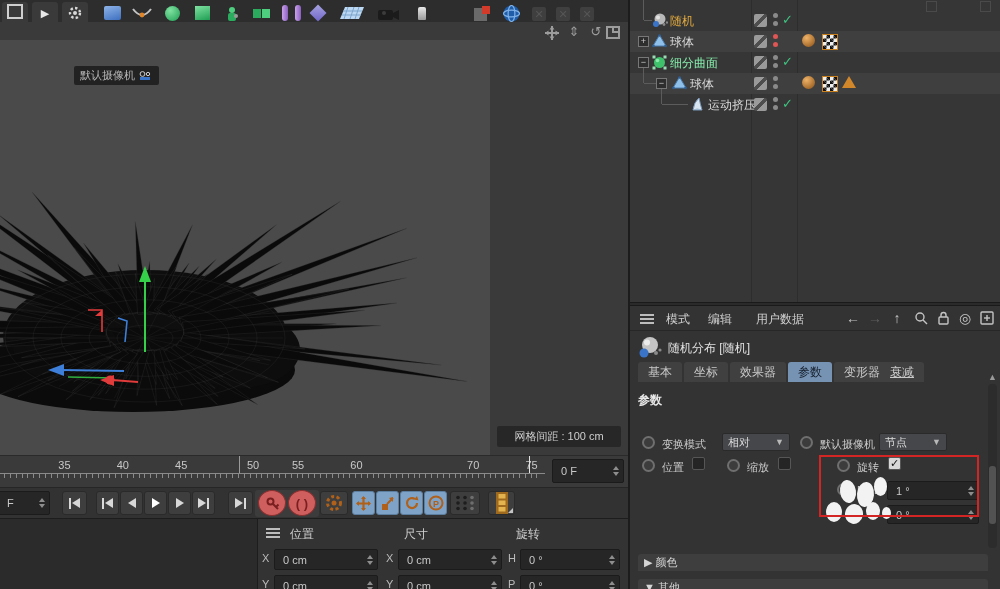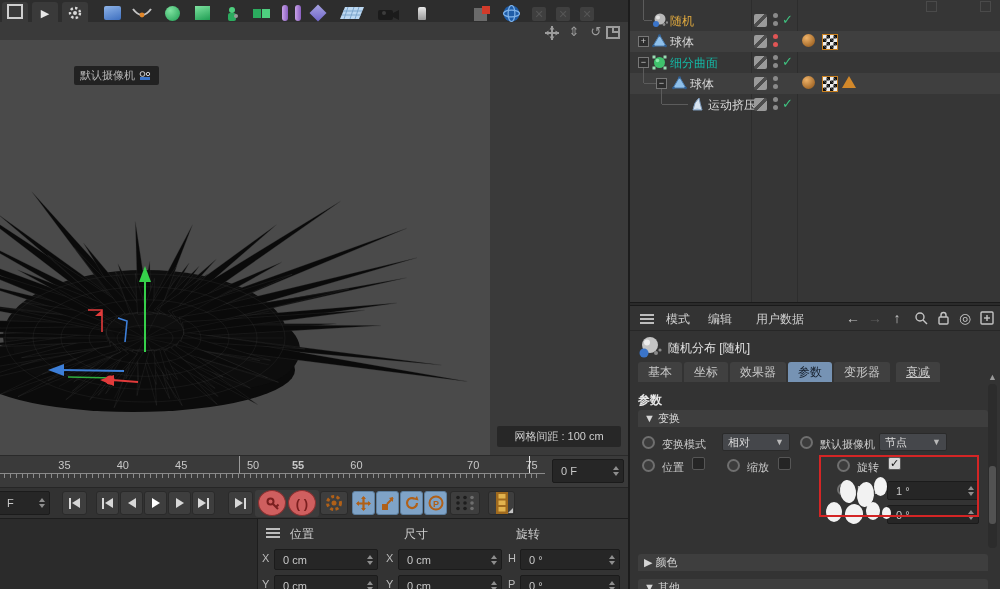--- a/index.html
+++ b/index.html
@@ -313,21 +313,21 @@
         </div>
       </div>
     </div>
 
   <div id="ruler" class="abs">
       <div class="rnum" style="left: 6px; margin-top: 36px;">30</div>
       <div class="rnum" style="left: 64.4px;">35</div>
       <div class="rnum" style="left: 122.8px;">40</div>
       <div class="rnum" style="left: 181.2px;">45</div>
       <div class="rnum" style="left: 253px;">50</div>
-      <div class="rnum" style="left: 298px; font-weight: bold;">55</div>
+      <div class="rnum" style="left: 298px;">55</div>
       <div class="rnum" style="left: 356.4px;">60</div>
       <div class="rnum" style="left: 414.8px; margin-top: 32px;">65</div>
       <div class="rnum" style="left: 473.2px;">70</div>
       <div class="rnum" style="left: 531.6px;">75</div>
       <div class="abs" style="left: 0px; top: 17px; width: 545px; height: 1px; background: rgb(138, 138, 138);"></div>
       <div class="abs" style="left: 4px; top: 18px; width: 1px; height: 4px; background: rgb(138, 138, 138);"></div>
       <div class="abs" style="left: 9.8px; top: 18px; width: 1px; height: 4px; background: rgb(138, 138, 138);"></div>
       <div class="abs" style="left: 15.7px; top: 18px; width: 1px; height: 4px; background: rgb(138, 138, 138);"></div>
       <div class="abs" style="left: 21.5px; top: 18px; width: 1px; height: 4px; background: rgb(138, 138, 138);"></div>
       <div class="abs" style="left: 27.4px; top: 18px; width: 1px; height: 4px; background: rgb(138, 138, 138);"></div>
@@ -633,21 +633,21 @@
         <div class="omrow" style="top: 52px; background: transparent;">
           <div class="expand" style="left: 8px;">−</div>
           <div class="abs" style="left: 22px; top: 3px;"><svg width="15" height="15">
               <circle cx="7.5" cy="7.5" r="5.5" fill="#3fc16c"></circle>
               <circle cx="5.5" cy="5.5" r="1.8" fill="#8ae8ab"></circle>
               <rect x="0.5" y="0.5" width="3" height="3" fill="#9adbb4"></rect>
               <rect x="11.5" y="0.5" width="3" height="3" fill="#9adbb4"></rect>
               <rect x="0.5" y="11.5" width="3" height="3" fill="#9adbb4"></rect>
               <rect x="11.5" y="11.5" width="3" height="3" fill="#9adbb4"></rect>
             </svg></div>
-          <div class="lbl" style="left: 40px; color: #14b8a6;">细分曲面</div>
+          <div class="lbl" style="left: 40px; color: #86efac;">细分曲面</div>
           <div class="pencil"></div>
           <div class="omdot" style="left: 143px; top: 3px; background: rgb(138, 138, 138);"></div>
           <div class="omdot" style="left: 143px; top: 11px; background: rgb(138, 138, 138);"></div>
           <div class="check">✓</div>
         </div>
         <div class="omrow" style="top: 73px; background: rgb(63, 63, 63);">
           <div class="expand" style="left: 26px;">−</div>
           <div class="abs" style="left: 42px; top: 3px;"><svg width="15" height="14">
               <polygon points="7.5,1 14,12 1,12" fill="#8fc0ea" stroke="#4a7cb0" stroke-width="1"></polygon>
               <circle cx="7.5" cy="1.5" r="1.3" fill="#2e5e92"></circle>
@@ -731,26 +731,25 @@
             <circle cx="22" cy="14" r="1.6" fill="#8a8a8a"></circle>
           </svg></div>
       <div class="abs" style="left:38px;top:34px;font-size:12px;color:#e0e0e0;">随机分布 [随机]</div>
 
       <div class="abs" id="attr-tabs" style="left:0;top:56px;width:309px;height:20px;">
           <div class="tab" style="left: 8px; width: 44px;">基本</div>
           <div class="tab" style="left: 54px; width: 44px;">坐标</div>
           <div class="tab" style="left: 100px; width: 56px; text-align: center;">效果器</div>
           <div class="tab active" style="left: 158px; width: 44px;">参数</div>
           <div class="tab" style="left: 204px; width: 56px;">变形器</div>
-          <div class="tab" style="left: 266px; width: 44px; text-decoration: underline;">衰减</div>
+          <div class="tab" style="left: 250px; width: 44px; text-decoration: underline;">衰减</div>
         </div>
 
       <div class="abs" style="left:8px;top:86px;font-size:12px;font-weight:bold;color:#e8e8e8;">参数</div>
 
-      <div class="secbar" style="top:104px;"><span>▼ </span><span>变换</span></div>
 
       <div class="animdot" style="left:12px;top:130px;"></div>
       <div class="flabel" style="left:32px;top:131px;">变换模式</div>
       <div class="ddown abs" style="left:92px;top:127px;width:68px;height:18px;">
         <span>相对</span>
           <b>▼</b>
       </div>
       <div class="animdot" style="left:170px;top:130px;"></div>
       <div class="flabel" style="left:190px;top:131px;">默认摄像机</div>
       <div class="ddown abs" style="left:249px;top:127px;width:68px;height:18px;">

